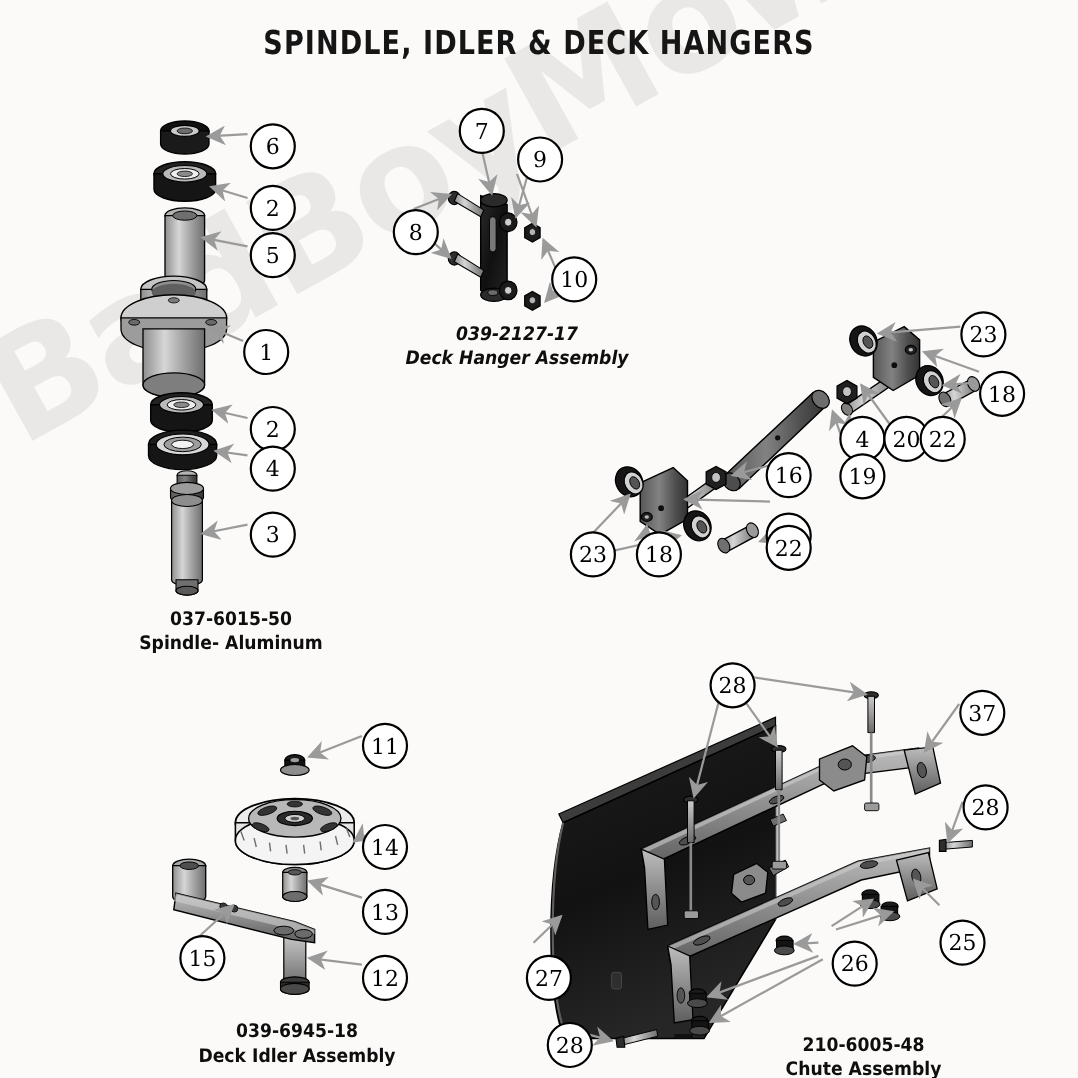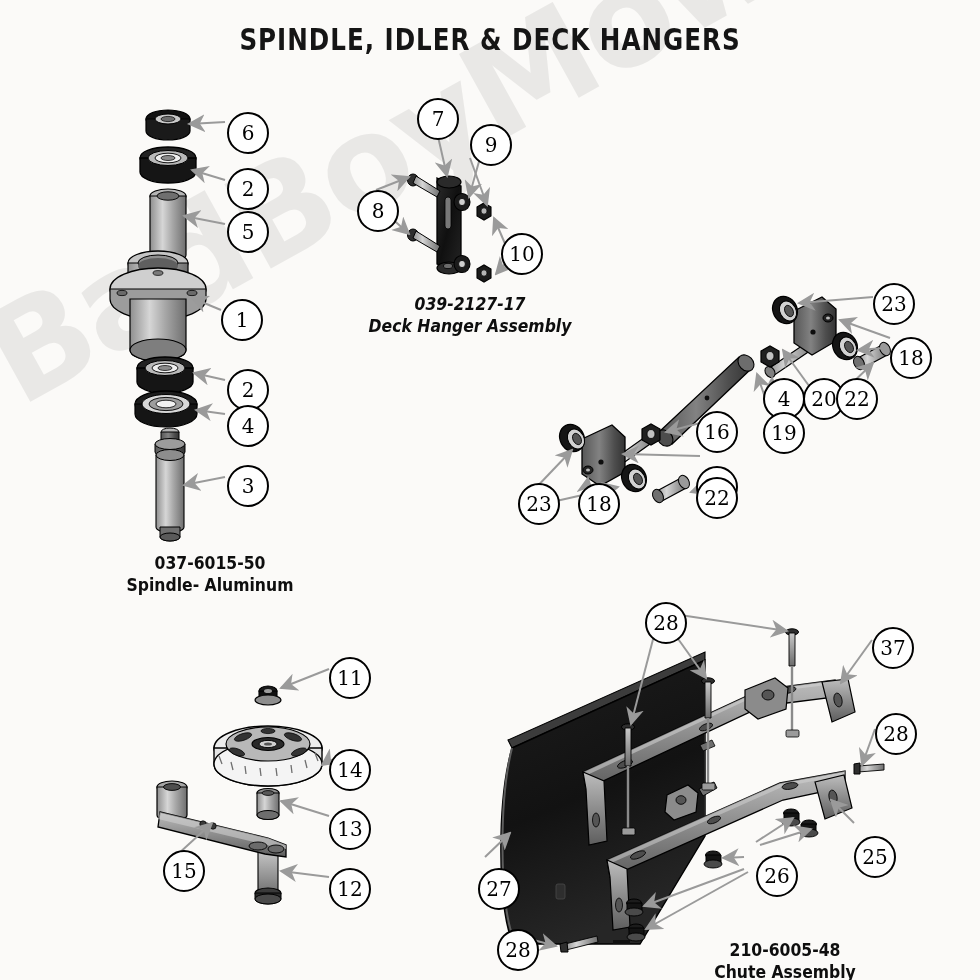--- a/index.html
+++ b/index.html
@@ -587,18 +587,22 @@
   <div class="callout" style="left:497px;top:929px;">28</div>
 
   <div class="caption" style="left:60px;top:553px;width:300px;">
     <span class="pn">037-6015-50</span>
     <span class="nm">Spindle- Aluminum</span>
   </div>
   <div class="caption" style="left:340px;top:294px;width:260px;font-style:italic;">
     <span class="pn">039-2127-17</span>
     <span class="nm">Deck Hanger Assembly</span>
   </div>
+  <div class="caption" style="left:130px;top:928px;width:280px;">
+    <span class="pn">039-6945-18</span>
+    <span class="nm">Deck Idler Assembly</span>
+  </div>
   <div class="caption" style="left:650px;top:928px;width:270px;margin-top:12px;">
     <span class="pn">210-6005-48</span>
     <span class="nm">Chute Assembly</span>
   </div>
 
 </div>
 
 </body></html>

